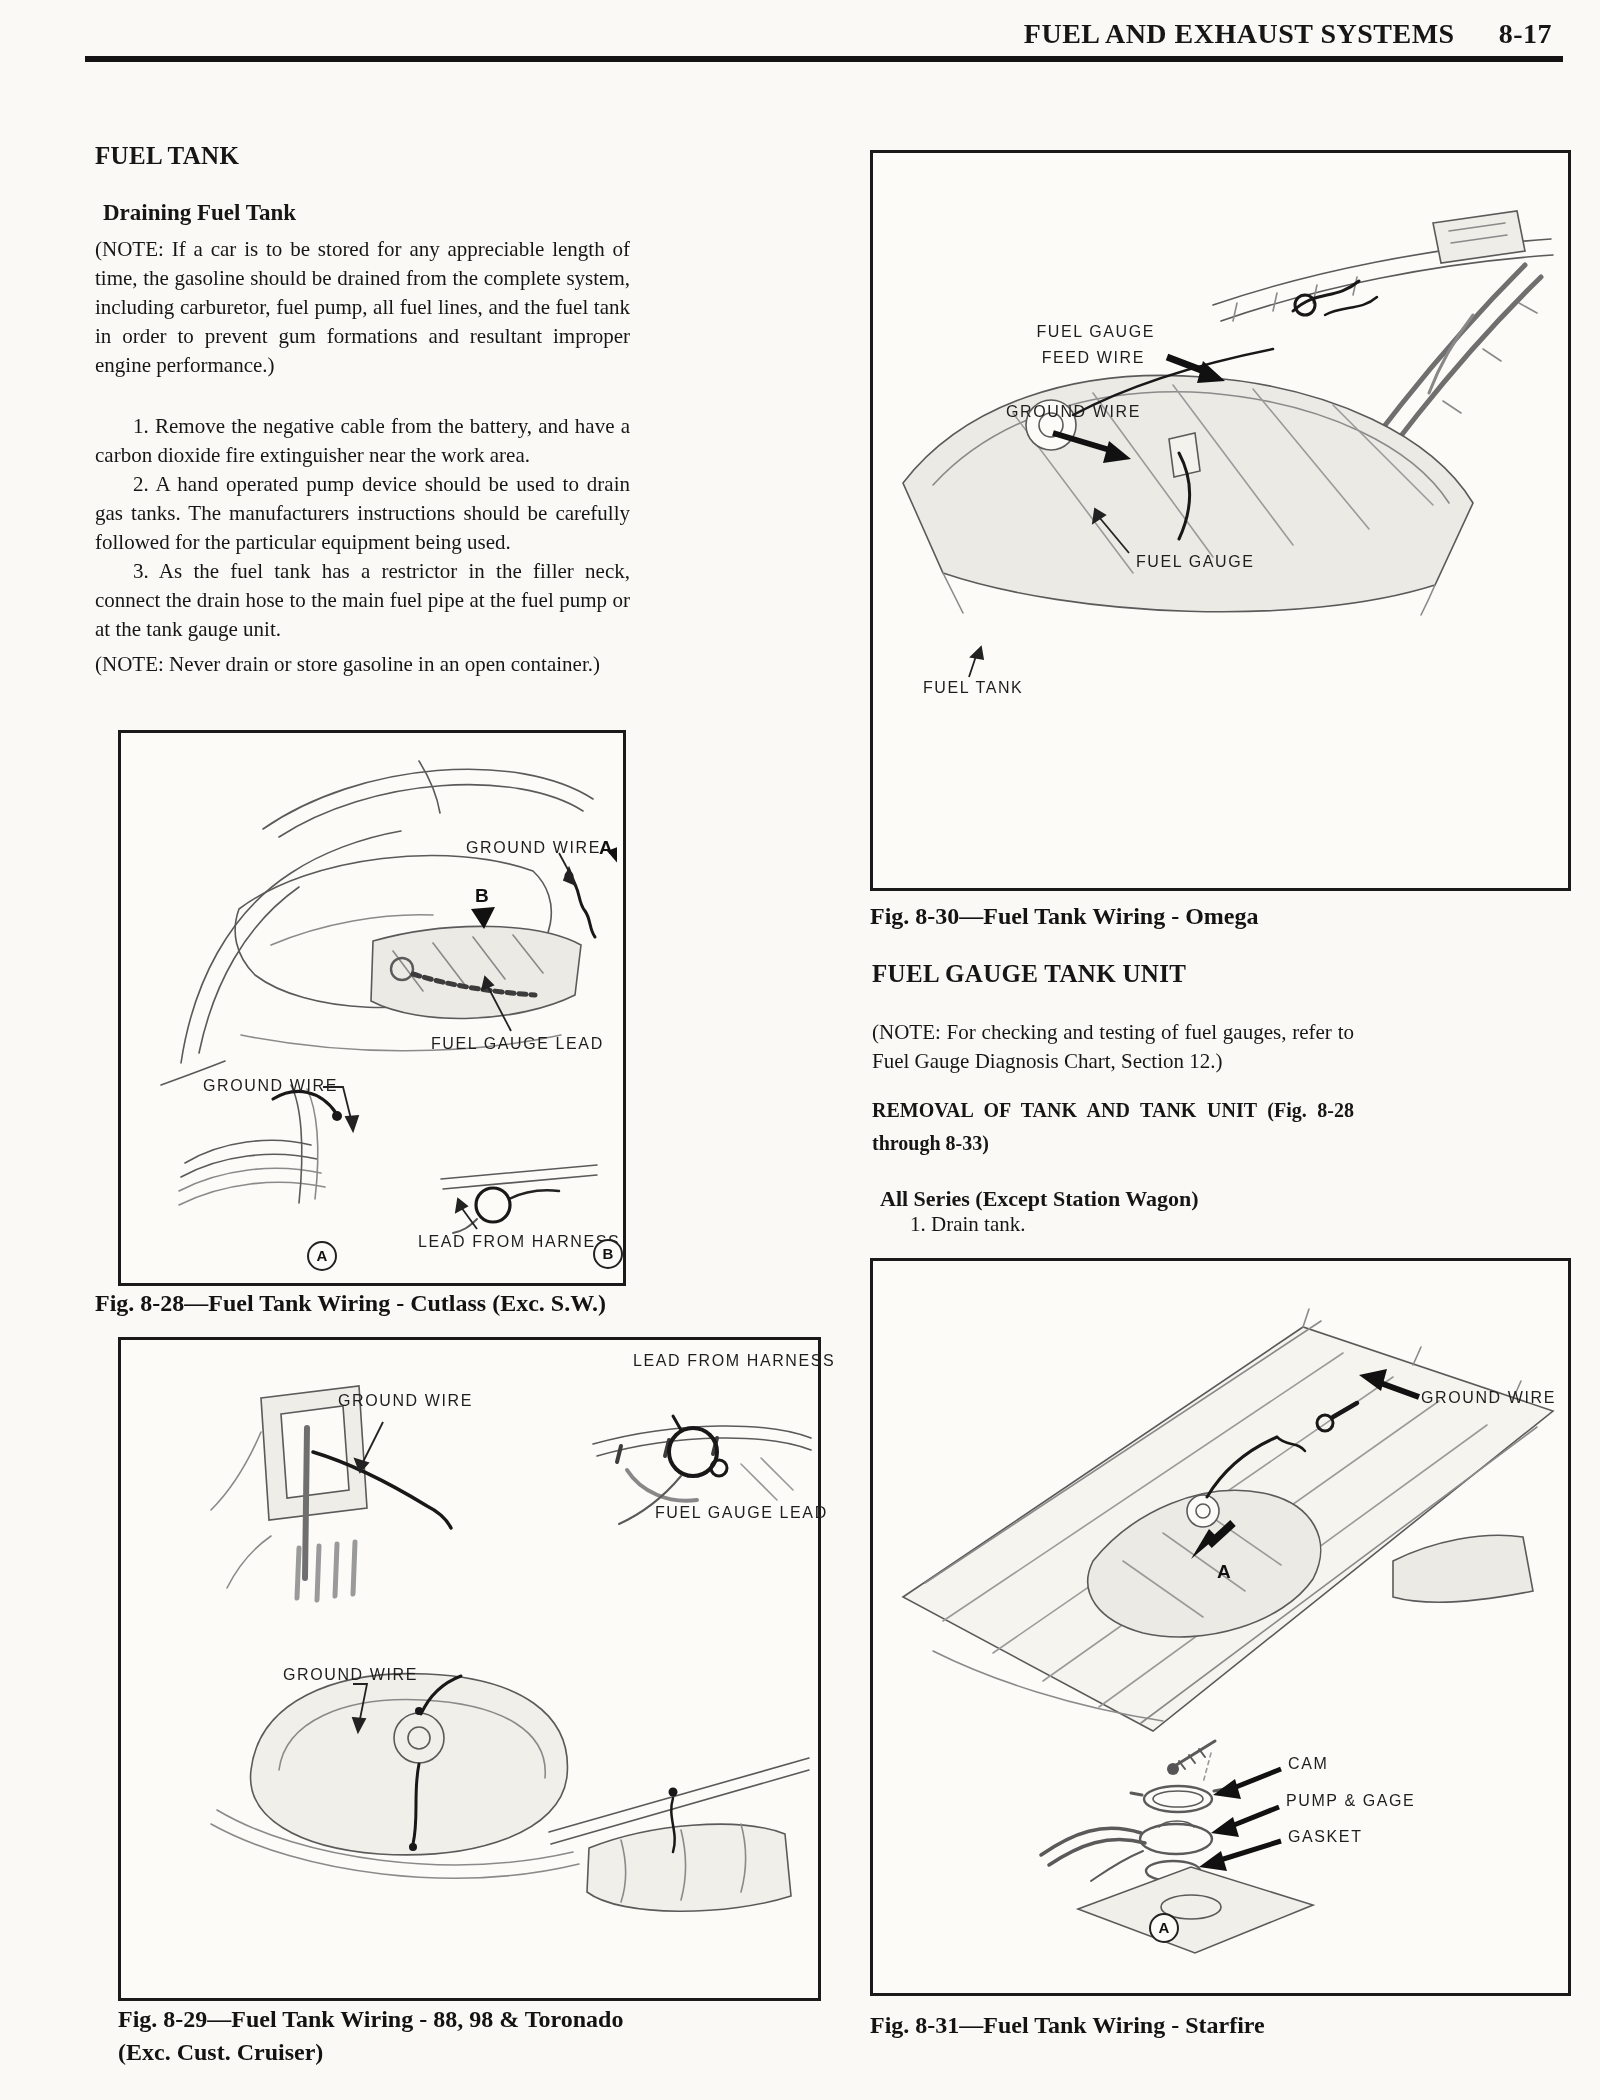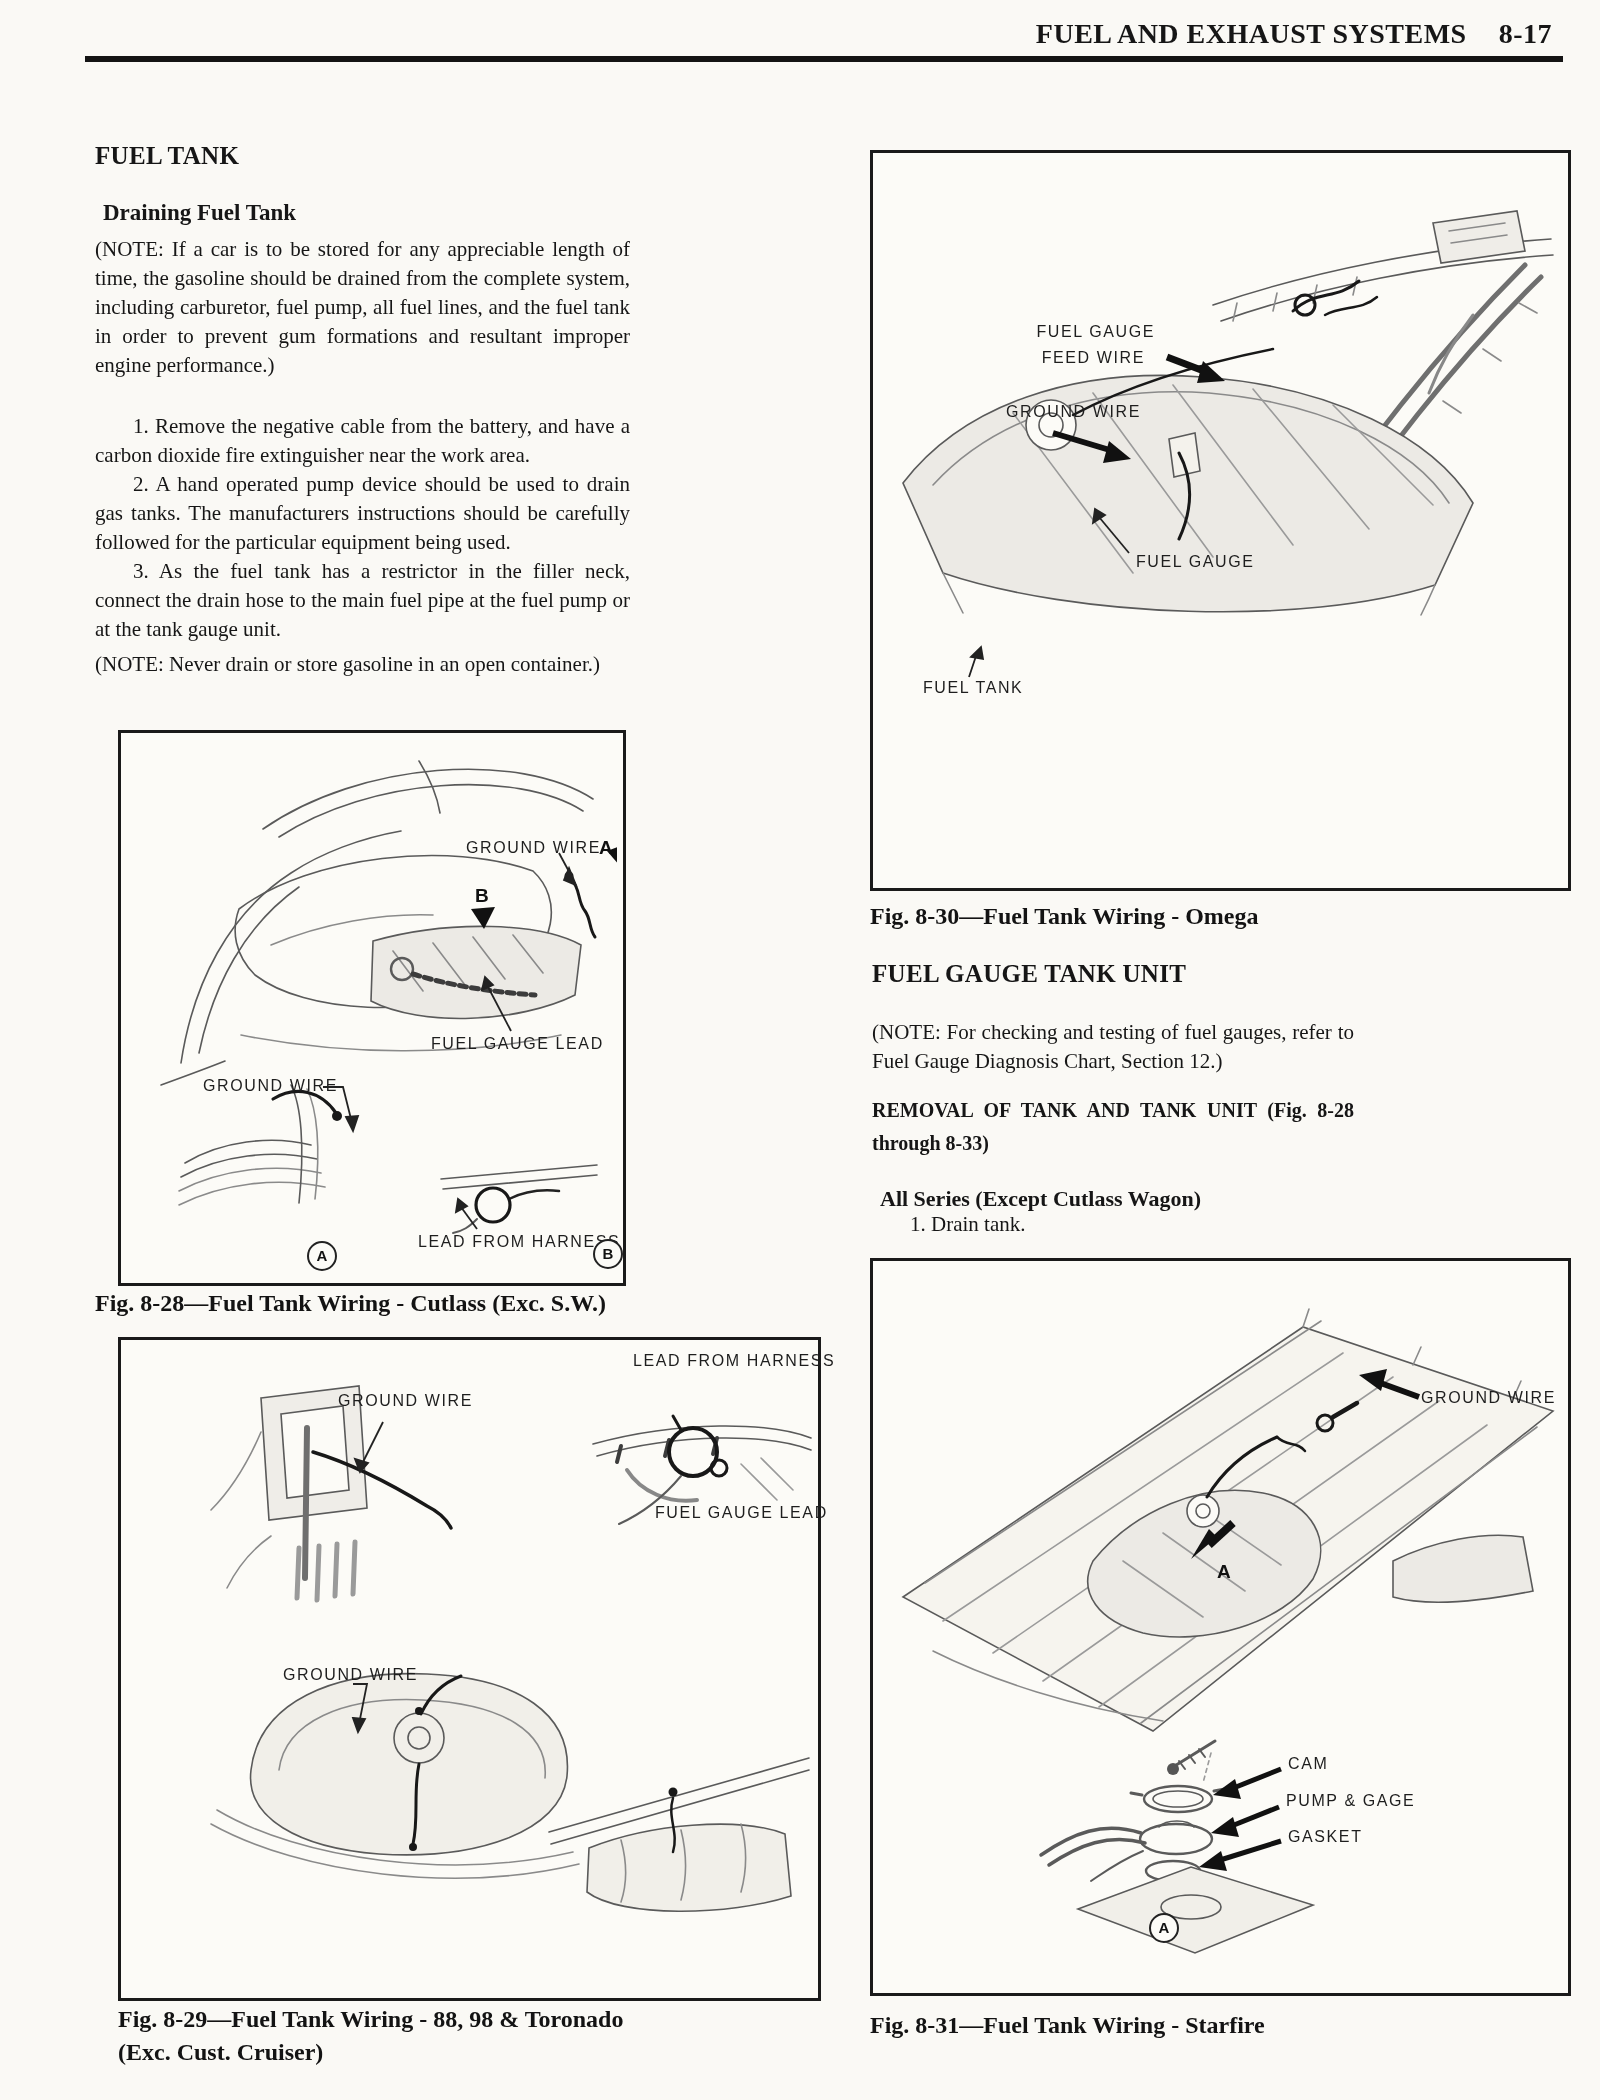--- a/index.html
+++ b/index.html
@@ -1,21 +1,21 @@
 <!DOCTYPE html>
 <html><head>
 <meta charset="utf-8">
 <style>
   html,body { margin:0; padding:0; background:#d8d5cf; }
   .page {
     position:relative; width:1600px; height:2100px;
     background:#faf9f5; overflow:hidden;
     font-family:"Liberation Serif", serif; color:#161616;
   }
-  .hdr-row { position:absolute; top:18px; right:48px; display:flex; gap:32px;
+  .hdr-row { position:absolute; top:18px; right:48px; display:flex; gap:44px;
     font-weight:bold; font-size:28px; letter-spacing:0.5px; }
   .hdr-rule { position:absolute; left:85px; top:56px; width:1478px; height:6px; background:#141414; }
 
   .h-sec  { position:absolute; margin:0; font-size:25px; font-weight:bold; letter-spacing:0.3px; }
   .h-sub  { position:absolute; margin:8px; font-size:23px; font-weight:bold; }
   .body-text { position:absolute; margin:0; font-size:21px; line-height:29px; text-align:justify; }
   .steps p { margin:0; text-indent:38px; }
   .indent { text-indent:38px; }
 
   .fig { position:absolute; border:3px solid #1a1a1a; background:#fcfbf7; }
@@ -208,21 +208,21 @@
     <div class="fig-label ra" style="left:120px; top:196px; width:152px;">FEED WIRE</div>
     <span class="fig-label" style="left:133px; top:250px;">GROUND WIRE</span>
     <span class="fig-label" style="left:263px; top:400px;">FUEL GAUGE</span>
     <span class="fig-label" style="left:50px; top:526px;">FUEL TANK</span>
   </div>
   <p class="caption" style="left:870px; top:903px; width:695px;">Fig. 8-30—Fuel Tank Wiring - Omega</p>
 
   <h2 class="h-sec" style="left:872px; top:960px;">FUEL GAUGE TANK UNIT</h2>
   <p class="body-text" style="left:872px; top:1018px; width:482px;">(NOTE: For checking and testing of fuel gauges, refer to Fuel Gauge Diagnosis Chart, Section 12.)</p>
   <p class="body-text" style="left:872px; top:1094px; width:482px; font-weight:bold; font-size:20px; line-height:33px;">REMOVAL OF TANK AND TANK UNIT (Fig. 8-28 through 8-33)</p>
-  <h3 class="h-sub" style="left:872px; top:1178px; font-size:22px;">All Series (Except Cutlass Wagon)</h3>
+  <h3 class="h-sub" style="left:872px; top:1178px; font-size:22px;">All Series (Except Station Wagon)</h3>
   <p class="body-text indent" style="left:872px; top:1210px; width:482px;">1. Drain tank.</p>
 
   <div class="fig" style="left:870px; top:1258px; width:695px; height:732px;">
     <svg width="689" height="726" viewBox="0 0 689 726">
       <g stroke="#5a5a5a" stroke-width="1.6" fill="none" stroke-linecap="round">
         <path d="M30 336 L 430 66 L 680 150 L 280 470 Z" fill="#f6f4ee"></path>
         <path d="M70 360 L 470 92 M120 392 L 520 116 M170 420 L 566 140 M226 446 L 614 164" stroke="#9a9a9a"></path>
         <path d="M52 322 L 448 60 M268 462 L 664 166" stroke="#8a8a8a"></path>
         <path d="M430 66 L 436 48 M540 104 L 548 86 M640 138 L 648 120" stroke="#8a8a8a"></path>
         <path d="M220 300 C 260 250, 330 220, 390 232 C 440 242, 460 280, 440 318 C 410 362, 330 386, 270 372 C 226 360, 204 332, 220 300 Z" fill="#eceae5"></path>

